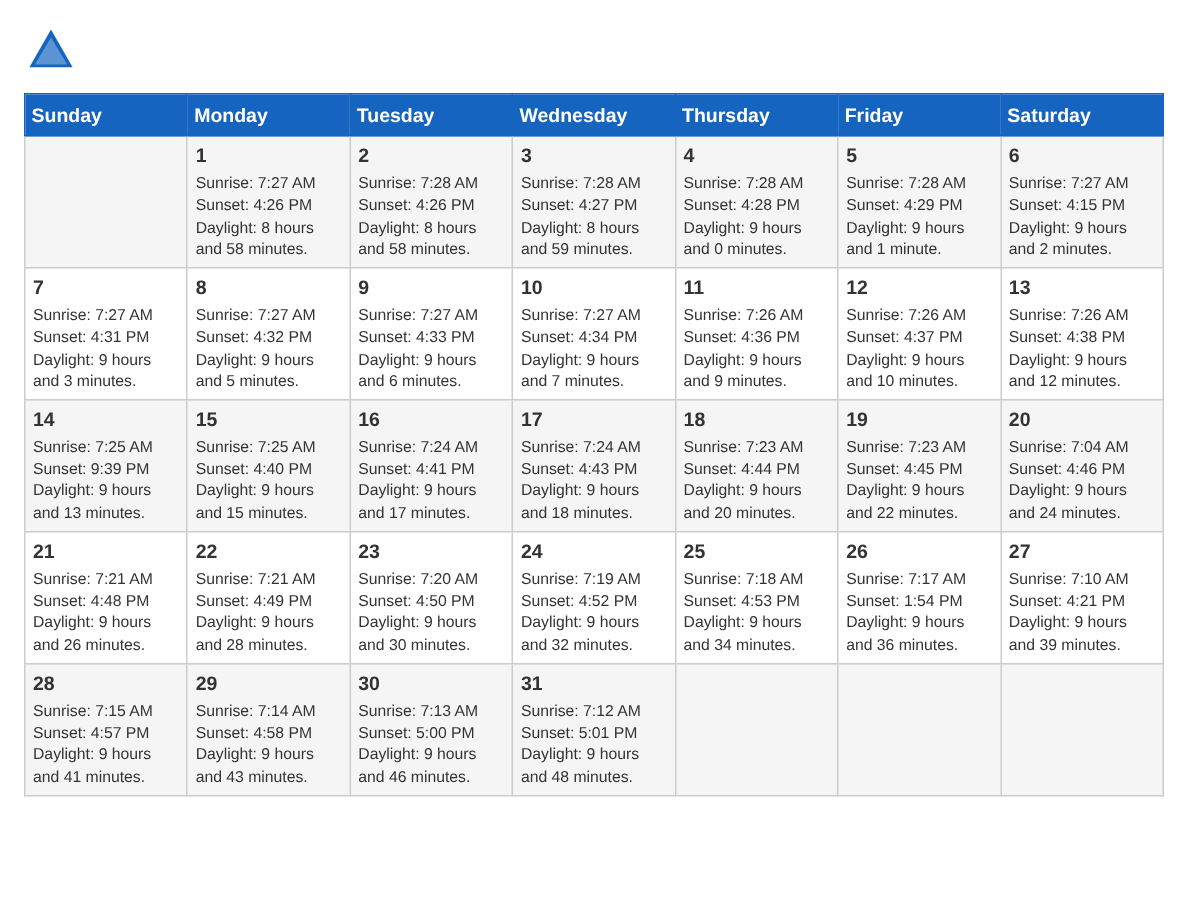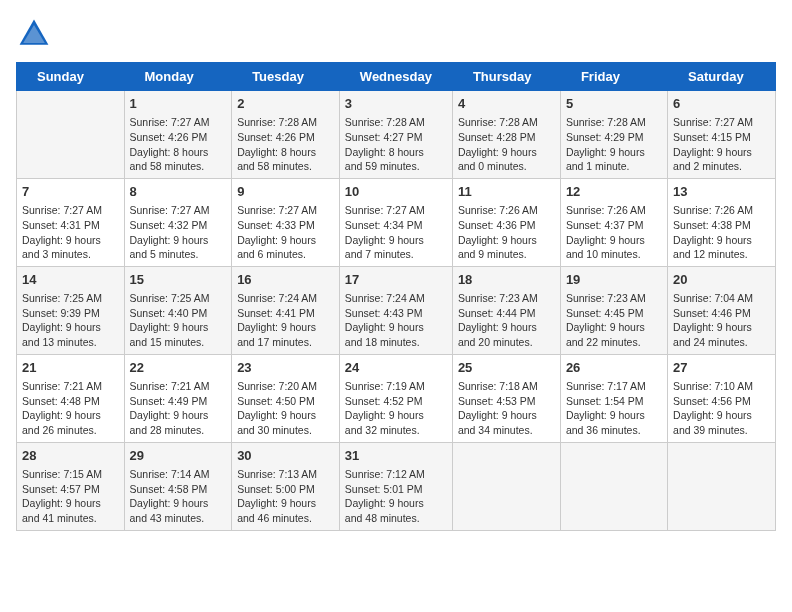--- a/index.html
+++ b/index.html
@@ -45,21 +45,21 @@
       color: #555;
     }
     .calendar {
       width: 100%;
       border-collapse: collapse;
       font-size: 11.5px;
     }
     .calendar th {
       background-color: #1565c0;
       color: #fff;
-      padding: 6px 20px;
+      padding: 6px 4px;
       text-align: left;
       font-weight: bold;
       font-size: 13px;
       border: 1px solid #1565c0;
     }
     .calendar td {
       vertical-align: top;
       padding: 4px 5px;
       border: 1px solid #ccc;
       width: calc(100% / 7);
@@ -307,21 +307,21 @@
         <td>
           <span class="day-number">26</span>
           <div class="day-info">Sunrise: 7:17 AM</div>
           <div class="day-info">Sunset: 1:54 PM</div>
           <div class="day-info">Daylight: 9 hours</div>
           <div class="day-info">and 36 minutes.</div>
         </td>
         <td>
           <span class="day-number">27</span>
           <div class="day-info">Sunrise: 7:10 AM</div>
-          <div class="day-info">Sunset: 4:56 PM</div>
+          <div class="day-info">Sunset: 4:21 PM</div>
           <div class="day-info">Daylight: 9 hours</div>
           <div class="day-info">and 39 minutes.</div>
         </td>
       </tr>
       <tr>
         <td>
           <span class="day-number">28</span>
           <div class="day-info">Sunrise: 7:15 AM</div>
           <div class="day-info">Sunset: 4:57 PM</div>
           <div class="day-info">Daylight: 9 hours</div>

